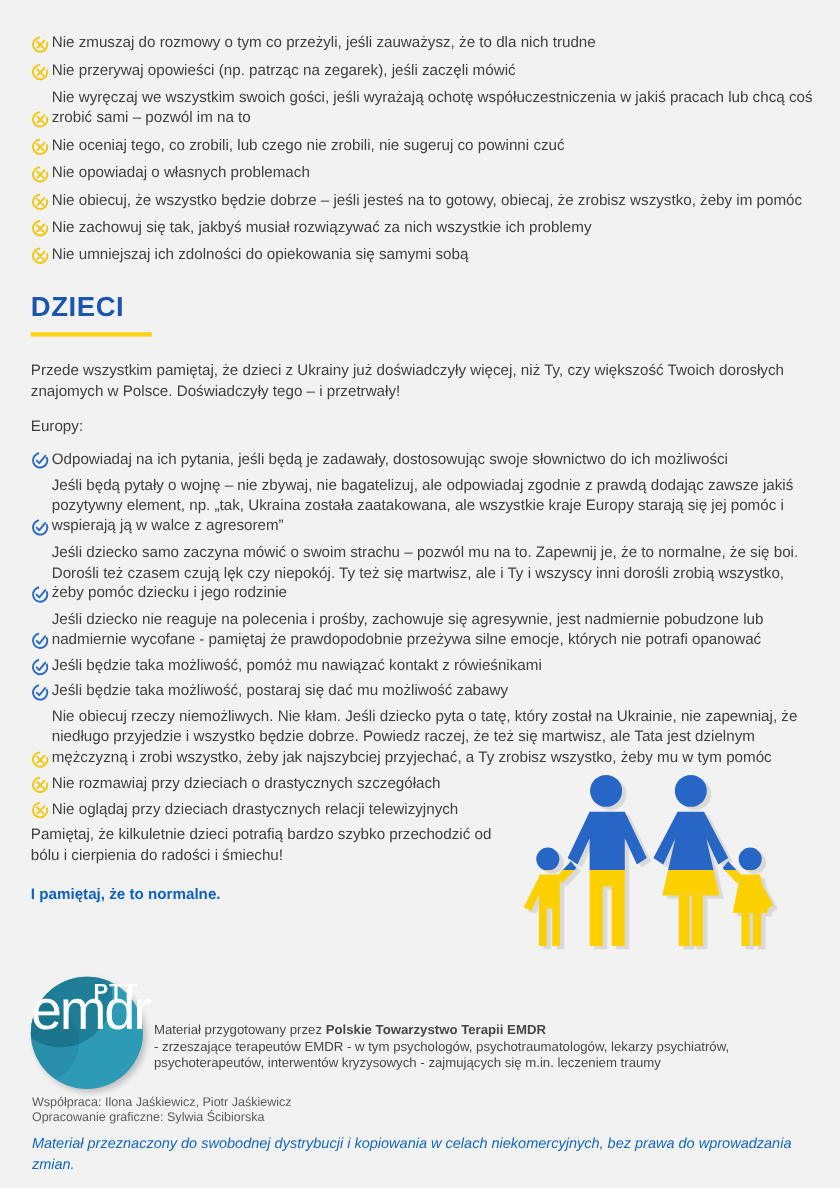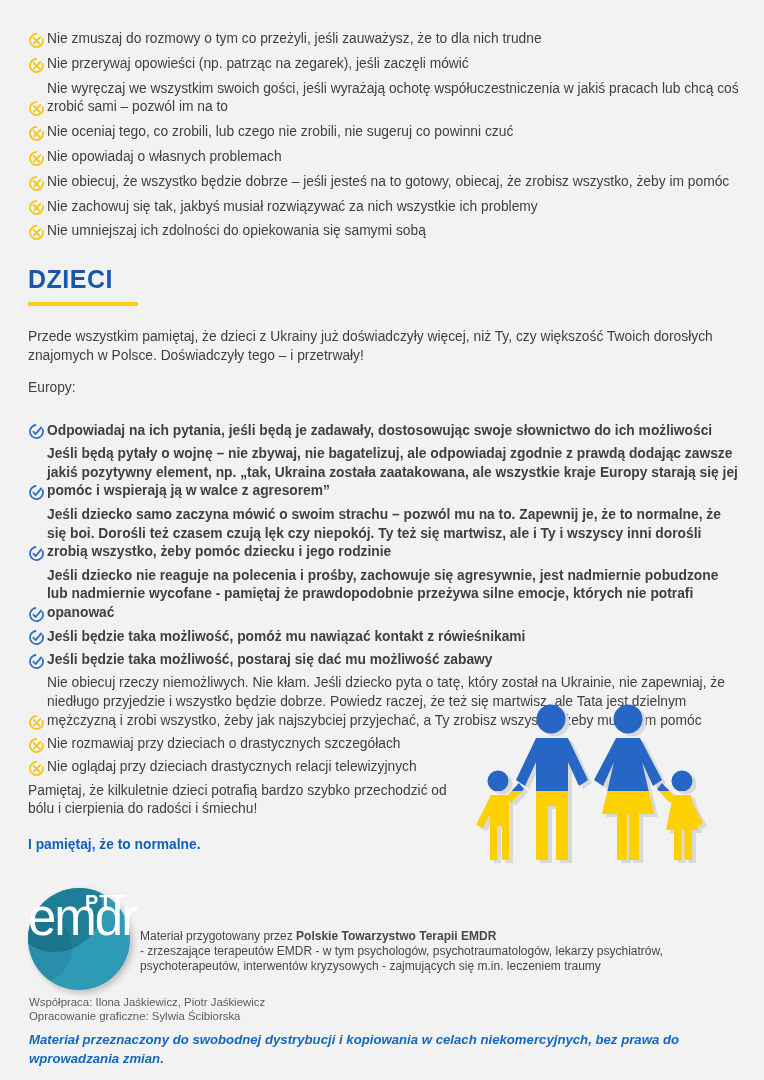--- a/index.html
+++ b/index.html
@@ -25,21 +25,21 @@
   .ic.blue{color:var(--icon-blue);}
   .txt{flex:1;}
   h1.heading{
     margin:24px 0 0; font-size:25px; line-height:28px; font-weight:700;
     color:var(--blue-heading); letter-spacing:.5px;
   }
   .rule{width:110px; height:4px; background:var(--yellow); margin-top:9px;}
   p{margin:0;}
   .intro{margin-top:22px;}
   .dlatego{margin-top:13px;}
-  ul.do-list{margin-top:24px;font-weight:bold;}
+  ul.do-list{margin-top:11px;}
   .closing{max-width:448px;}
   .reminder{margin-top:17px; font-weight:700; color:var(--reminder-blue);}
   
   .family{position:absolute; left:476px; top:702px; width:228px; height:162px;
           filter:drop-shadow(4px 3px 0 #d9d9da);}
   
   .logo{position:absolute; left:28px; top:886px; width:160px; height:110px;}
   .logo-circle{position:absolute; left:0; top:2px; width:102px; height:102px;
     border-radius:50%; background:var(--logo-teal); overflow:hidden;
     box-shadow:3px 3px 6px rgba(0,0,0,.22);}
@@ -50,21 +50,21 @@
   .logo-ptt{position:absolute; left:57px; top:7px; color:#fff; font-weight:700;
     font-size:20px; letter-spacing:1px;}
   .logo-emdr{position:absolute; left:0; top:6px; color:#fff; font-weight:400;
     font-size:51px; line-height:1; letter-spacing:-2px;}
   .credits{position:absolute; left:140px; top:929px; width:608px;
     font-size:12px; line-height:14.8px; color:#474747;}
   .credits b{font-weight:700;}
   .coop{position:absolute; left:29px; top:995px; font-size:11.4px;
     line-height:14px; color:#5b5b5b;}
   .license{position:absolute; left:29px; top:1031px; width:720px;
-    font-size:13.2px; font-style:italic; font-weight:700; color:var(--license-blue);}
+    font-size:13.2px; font-style:italic; font-weight:400; color:var(--license-blue);}
 </style>
 </head>
 <body>
 
 <div class="page">
   <div class="content">
 
     <ul class="nlist top">
 
         <li>

